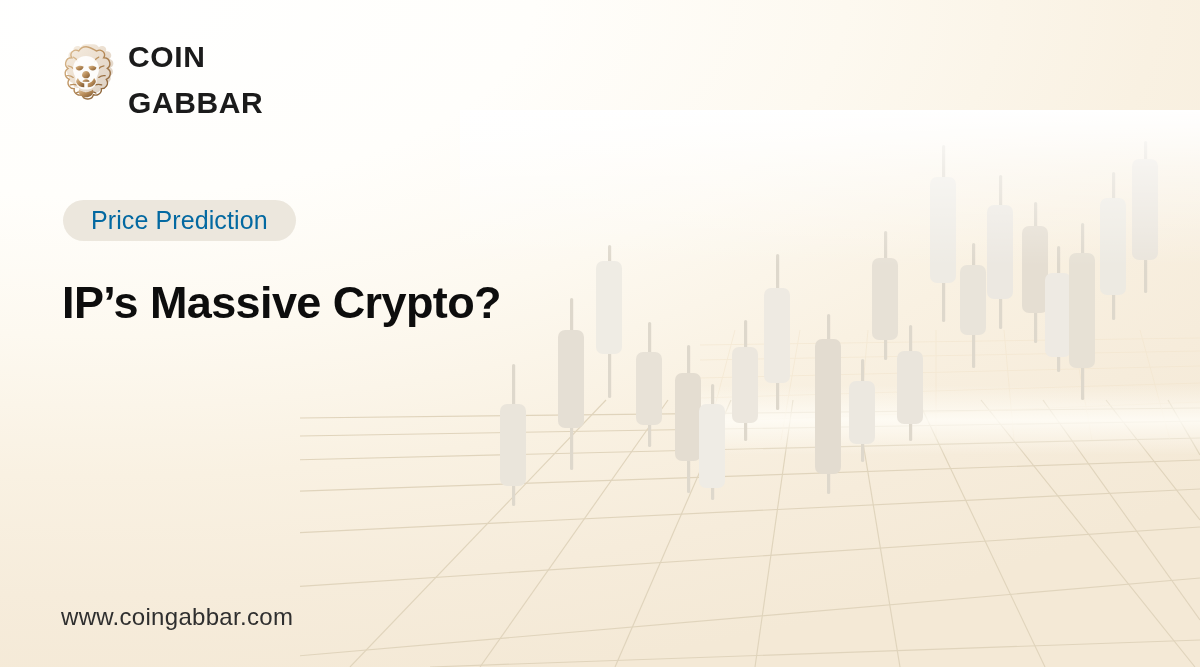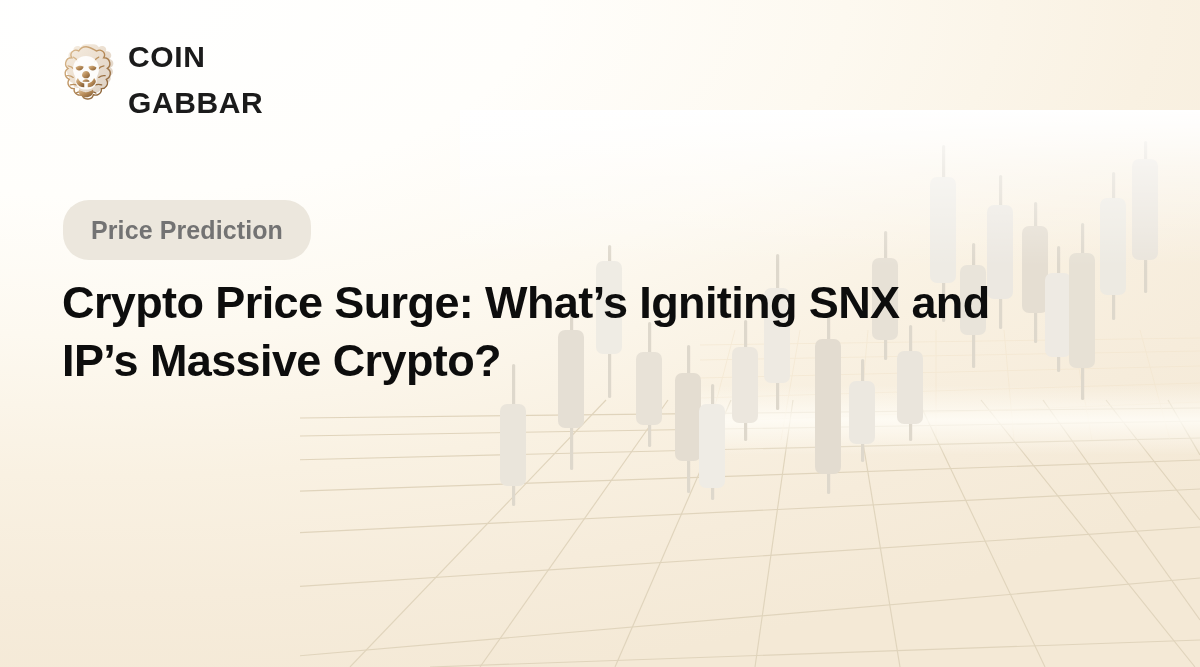--- a/index.html
+++ b/index.html
@@ -65,28 +65,28 @@
     color: #1b1b1b;
     white-space: nowrap;
   }
   .logo-word .line2 { margin-top: 16px; }
 
   
   .badge {
     position: absolute;
     left: 63px;
     top: 200px;
-    height: 60px;
+    height: 41px;
     padding: 0 28px;
     display: inline-flex;
     align-items: center;
     border-radius: 26px;
     background: #ece7dd;
-    color: #737373;
-    font-weight: 700;
+    color: #0369a1;
+    font-weight: 400;
     font-size: 25px;
     letter-spacing: 0.1px;
     white-space: nowrap;
   }
 
   
   .headline {
     position: absolute;
     left: 62px;
     top: 274px;
@@ -284,18 +284,18 @@
     </svg>
     <div class="logo-word">
       <span class="line1">COIN</span>
       <span class="line2">GABBAR</span>
     </div>
   </div>
 
   <div class="badge">Price Prediction</div>
 
   <h1 class="headline">
-    <span class="hl-line">Crypto Price Surge: What’s Igniting SNX and</span>
     <span class="hl-line">IP’s Massive Crypto?</span>
   </h1>
 
+  <div class="site-url">www.coingabbar.com</div>
 
 </div>
 
 </body></html>

